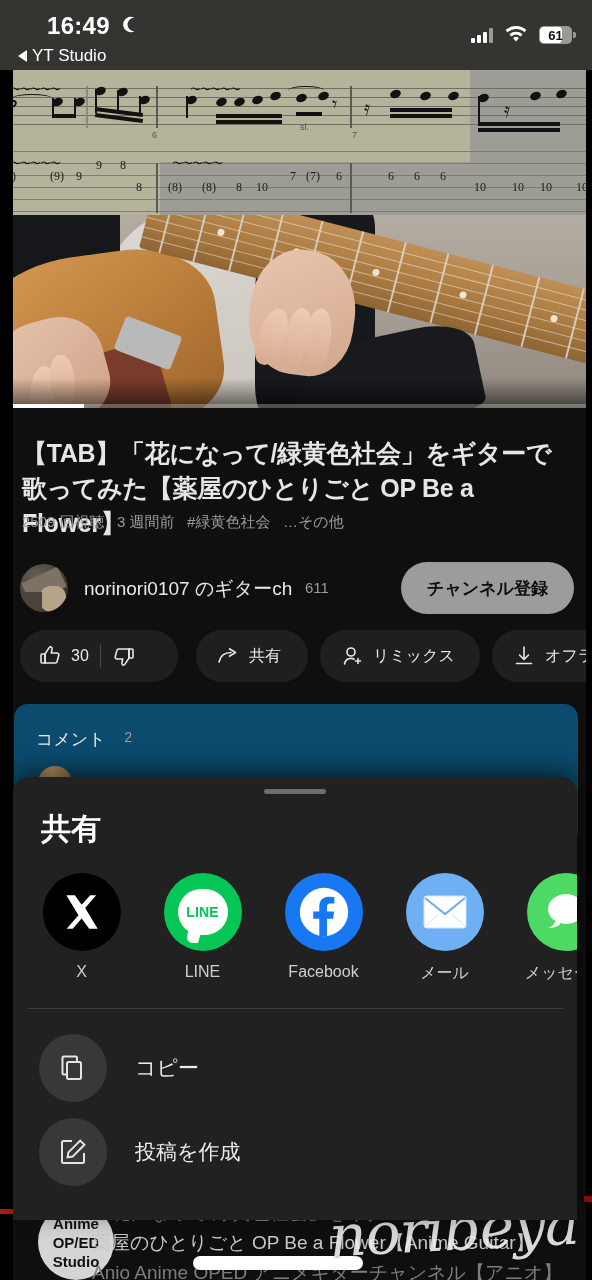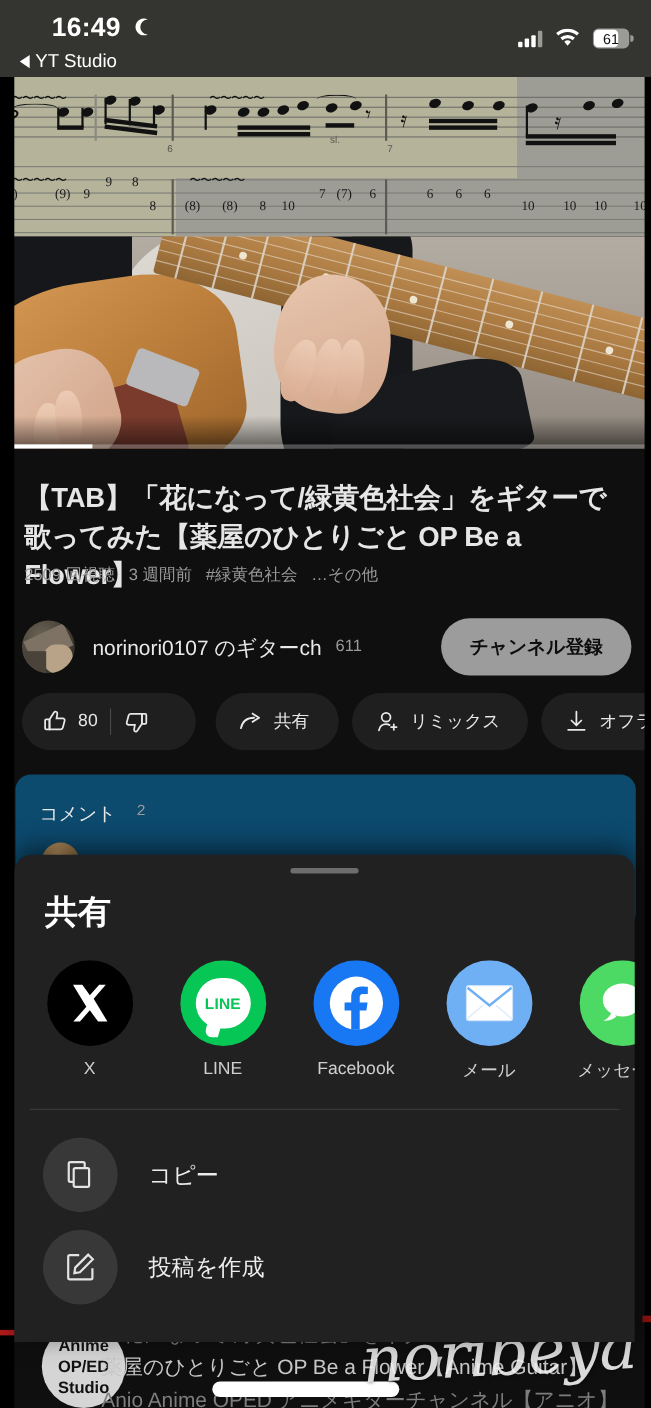--- a/index.html
+++ b/index.html
@@ -53,21 +53,21 @@
   .batt::after{
     content:""; position:absolute; right:-4px; top:6px;
     width:3px;height:6px;border-radius:0 2px 2px 0;background:#9a9a97;
   }
   .batt-fill{
     position:absolute;left:1px;top:1px;height:16px;width:22px;
     background:#fff;border-radius:4px;
   }
   .batt-txt{
     position:relative;z-index:2;width:33px;text-align:center;
-    font-size:13px;font-weight:400;color:#111;
+    font-size:13px;font-weight:700;color:#111;
   }
 
   
   .tabstrip{
     position:absolute; left:0; top:70px; width:592px; height:145px;
     background:#9d9d96; overflow:hidden;
   }
   .tab-hl{position:absolute;left:10px;top:0;width:150px;height:145px;background:#b5b49b;}
   .tab-hl2{position:absolute;left:160px;top:0;width:310px;height:92px;background:#b5b49b;}
   .staff-line{position:absolute;height:1px;background:#6e6e68;left:0;right:0;}
@@ -438,21 +438,21 @@
       <div class="sub-btn">チャンネル登録</div>
     </div>
 
     <div class="actions">
 
       <div class="chip" style="left:20px;width:158px;padding:0 18px">
         <svg width="24" height="24" viewBox="0 0 24 24" fill="none" stroke="#e8e8e8" stroke-width="1.6">
           <path d="M7 10v9H4a1 1 0 0 1-1-1v-7a1 1 0 0 1 1-1z"></path>
           <path d="M7 10l4.2-6.4a1.6 1.6 0 0 1 2.9 1.1L13.4 9H19a1.8 1.8 0 0 1 1.75 2.3l-1.6 6A2 2 0 0 1 17.2 19H7z"></path>
         </svg>
-        <span>80</span>
+        <span>30</span>
         <span class="divider"></span>
         <svg width="24" height="24" viewBox="0 0 24 24" fill="none" stroke="#e8e8e8" stroke-width="1.6">
           <path d="M17 14V5h3a1 1 0 0 1 1 1v7a1 1 0 0 1-1 1z"></path>
           <path d="M17 14l-4.2 6.4a1.6 1.6 0 0 1-2.9-1.1L10.6 15H5a1.8 1.8 0 0 1-1.75-2.3l1.6-6A2 2 0 0 1 6.8 5H17z"></path>
         </svg>
       </div>
 
       <div class="chip" style="left:196px;width:112px">
         <svg width="24" height="24" viewBox="0 0 24 24" fill="none" stroke="#e8e8e8" stroke-width="1.6">
           <path d="M3 18c1.5-7 6.5-9.5 12-9.5" stroke-linecap="round"></path>

